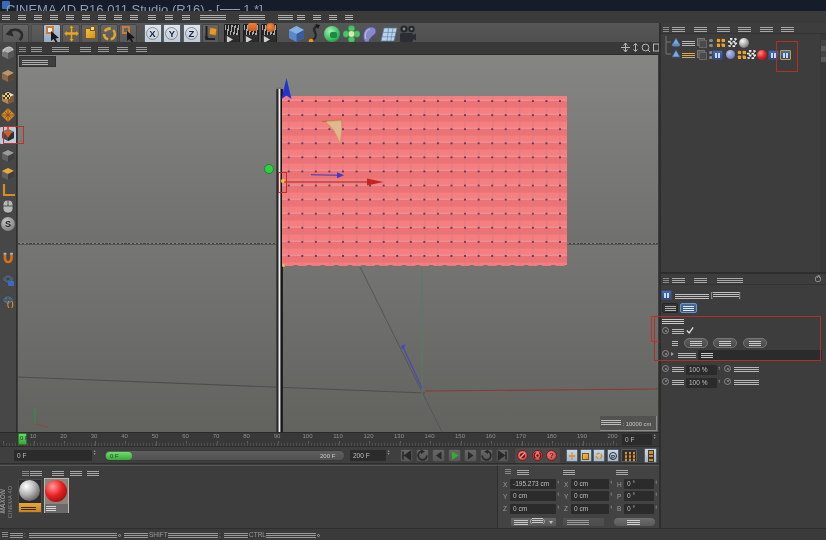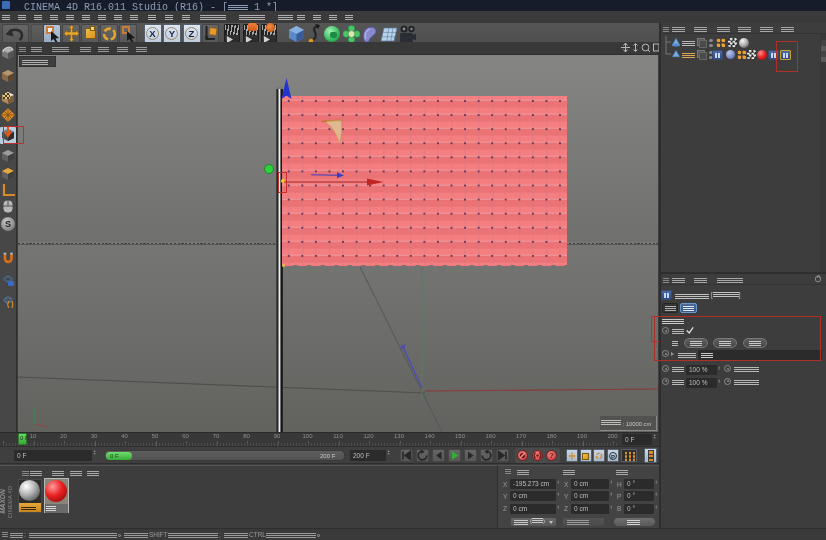--- a/index.html
+++ b/index.html
@@ -4,21 +4,21 @@
 html,body{width:826px;height:540px;overflow:hidden;background:#3d3d3d;font-family:"Liberation Sans",sans-serif}
 .a{position:absolute}
 .b{position:absolute;background:repeating-linear-gradient(0deg,currentColor 0 1px,rgba(0,0,0,0) 1px 2.2px)}
 .btn{position:absolute;background:linear-gradient(#666,#575757);border:1px solid #454545;border-radius:2px}
 .fld{position:absolute;background:#2b2b2b;border-radius:1px;color:#bfbfbf;font-size:6.5px;line-height:9px;padding-left:3px;white-space:nowrap}
 .circ{position:absolute;width:7px;height:7px;border-radius:50%;border:1px solid #8a8a8a;background:rgba(0,0,0,0)}
 .circ:after{content:"";position:absolute;left:1.5px;top:1.5px;width:2px;height:2px;border-radius:50%;background:#8a8a8a}
 </style></head><body>
 <div class="a" style="left:0px;top:0px;width:826px;height:11px;background:#161c2a;"></div>
 <div class="a" style="left:2px;top:1px;width:8px;height:8px;background:#3a6ab8;border-radius:1px"></div>
-<div class="a" style="left:24px;top:1.5px;font-size:10px;color:#8e9cb4;white-space:nowrap;font-family:Liberation Mono, monospace;">CINEMA 4D R16.011 Studio (R16) - [<span style="display:inline-block;width:20px;height:6px;background:repeating-linear-gradient(0deg,#8e9cb4 0 1px,rgba(0,0,0,0) 1px 2.2px)"></span> 1 *]</div>
+<div class="a" style="left:6px;top:1.5px;font-size:13px;color:#8e9cb4;white-space:nowrap;">CINEMA 4D R16.011 Studio (R16) - [<span style="display:inline-block;width:20px;height:6px;background:repeating-linear-gradient(0deg,#8e9cb4 0 1px,rgba(0,0,0,0) 1px 2.2px)"></span> 1 *]</div>
 <div class="a" style="left:0px;top:11px;width:826px;height:12px;background:#3a3a3a;"></div>
 <div class="b" style="left:2px;top:14px;width:8px;height:6px;color:#b0b0b0"></div>
 <div class="b" style="left:18px;top:14px;width:8px;height:6px;color:#b0b0b0"></div>
 <div class="b" style="left:34px;top:14px;width:8px;height:6px;color:#b0b0b0"></div>
 <div class="b" style="left:50px;top:14px;width:8px;height:6px;color:#b0b0b0"></div>
 <div class="b" style="left:66px;top:14px;width:8px;height:6px;color:#b0b0b0"></div>
 <div class="b" style="left:82px;top:14px;width:8px;height:6px;color:#b0b0b0"></div>
 <div class="b" style="left:98px;top:14px;width:8px;height:6px;color:#b0b0b0"></div>
 <div class="b" style="left:114px;top:14px;width:8px;height:6px;color:#b0b0b0"></div>
 <div class="b" style="left:130px;top:14px;width:8px;height:6px;color:#b0b0b0"></div>

